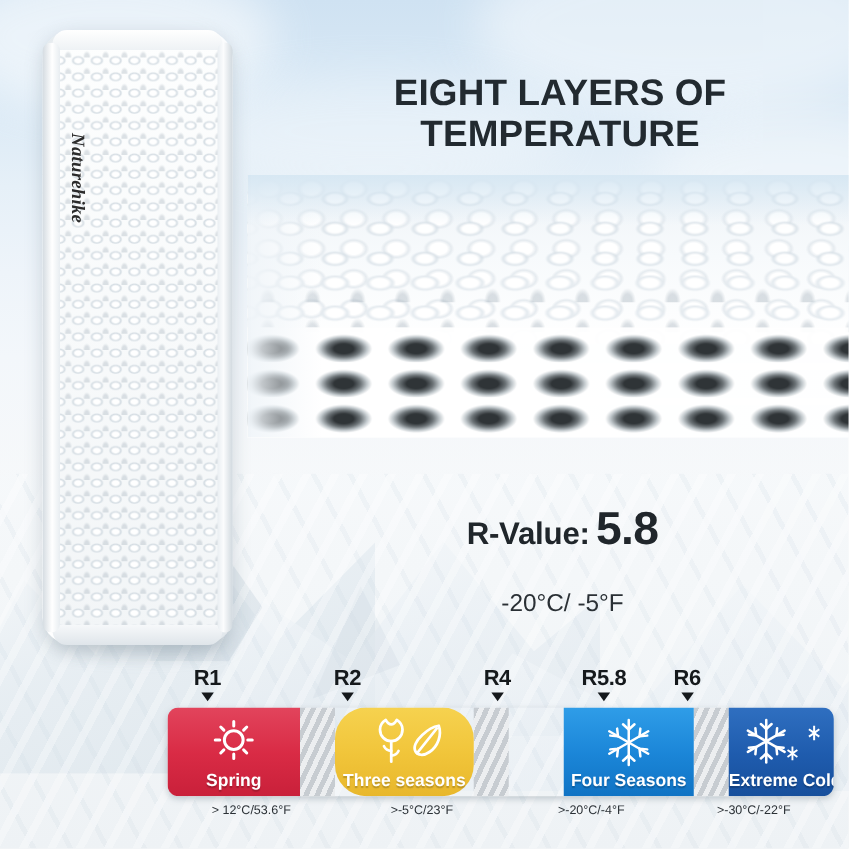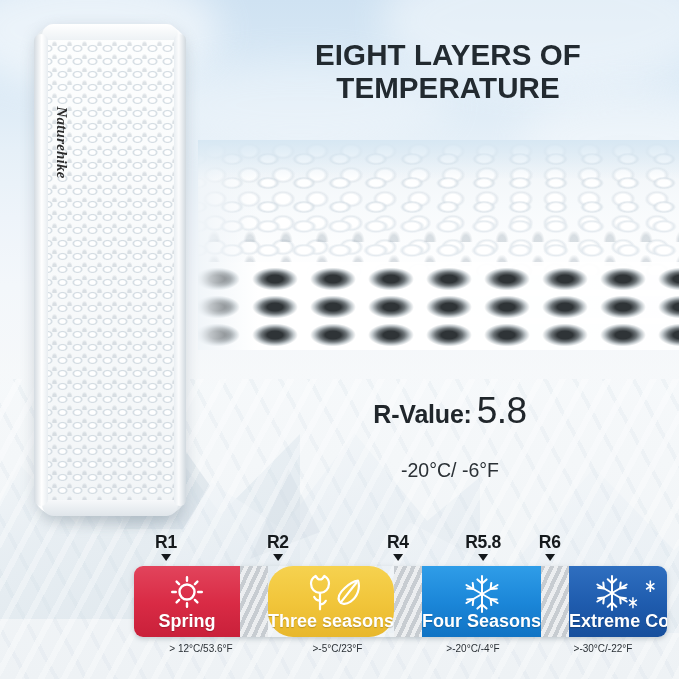--- a/index.html
+++ b/index.html
@@ -87,52 +87,52 @@
     background:linear-gradient(0deg,#dfe5ea,#f6f8fa);}
   .padshadow{position:absolute;left:8px;right:2px;bottom:-8px;height:20px;border-radius:50%;
     background:rgba(130,146,158,.28);filter:blur(7px);}
   #logo{position:absolute;left:18px;top:78px;width:18px;height:80px;
     display:flex;align-items:center;justify-content:center;}
   #logo span{display:block;transform:rotate(90deg);white-space:nowrap;
     font-family:"Liberation Serif",serif;font-style:italic;font-weight:700;
     font-size:15px;color:#2b2b2b;letter-spacing:.2px;}
 
   
-  #headline{position:absolute;left:226px;top:38px;width:444px;
+  #headline{position:absolute;left:226px;top:58px;width:444px;
     font-weight:700;font-size:29.5px;line-height:1.13;color:#222a30;
     letter-spacing:.1px;text-align:center;}
   #headline .l2{display:block;}
 
   
-  #rblock{position:absolute;left:228px;top:392px;width:444px;text-align:center;color:#20262b;}
+  #rblock{position:absolute;left:228px;top:404px;width:444px;text-align:center;color:#20262b;}
   #rvline{display:flex;align-items:baseline;justify-content:center;gap:5px;}
   #rvlabel{font-size:25px;font-weight:700;letter-spacing:-.2px;}
-  #rvnum{font-size:37px;font-weight:400;letter-spacing:-.5px;line-height:1;}
+  #rvnum{font-size:37px;font-weight:700;letter-spacing:-.5px;line-height:1;}
   #rvsub{margin-top:6px;font-size:19.5px;font-weight:400;line-height:1.22;color:#2a3035;}
 
   
   #scale{position:absolute;left:134px;top:534px;width:533px;}
   #markers{position:relative;height:32px;}
   .marker{position:absolute;top:0;transform:translateX(-50%);text-align:center;}
   .marker .mlab{font-size:17.5px;font-weight:700;color:#15191c;line-height:1;letter-spacing:-.3px;}
   .marker .mtri{margin:2px auto 0;width:0;height:0;
     border-left:5.5px solid transparent;border-right:5.5px solid transparent;border-top:7px solid #15191c;}
 
   #bar{position:relative;display:flex;height:71px;border-radius:9px;overflow:hidden;
     box-shadow:0 2px 5px rgba(110,125,138,.35);}
   .seg{position:relative;display:flex;flex-direction:column;align-items:center;justify-content:flex-end;
     padding-bottom:5px;box-sizing:border-box;}
   .seg .segicon{position:absolute;top:7px;left:50%;transform:translateX(-50%);}
-  .seg .seglab{position:relative;font-size:18px;font-weight:700;color:#ffffff;
+  .seg .seglab{position:relative;font-size:14px;font-weight:700;color:#ffffff;
     text-shadow:0 1px 1px rgba(0,0,0,.22);white-space:nowrap;}
   .gap{flex:0 0 28px;
     background:repeating-linear-gradient(115deg,#c7ccd1 0 4px,#eceef0 4px 8px);}
   .s-spring{flex:0 0 106px;background:linear-gradient(180deg,#e2445c 0%,#d92b45 52%,#c9203a 100%);}
   .s-three{flex:0 0 111px;background:linear-gradient(180deg,#f6d24f 0%,#f1c53a 52%,#e8b72c 100%);border-radius:25px;}
-  .s-four{flex:0 0 104px;background:linear-gradient(180deg,#2f9de8 0%,#1b86d8 52%,#1073c4 100%);}
+  .s-four{flex:0 0 104px;background:linear-gradient(180deg,#2f9de8 0%,#1b86d8 52%,#1073c4 100%);margin-left:44px;}
   .s-extreme{flex:1 1 auto;background:linear-gradient(180deg,#2f6fc0 0%,#1f5cae 52%,#174f9c 100%);}
   .s-three .seglab{color:#ffffff;}
 
   #ranges{display:flex;margin-top:6px;}
   .range{text-align:center;font-size:10px;color:#2b3136;white-space:nowrap;}
   .r-a{flex:0 0 134px;}
   .r-b{flex:0 0 139px;}
   .r-c{flex:0 0 132px;}
   .r-d{flex:1 1 auto;}
 </style>
@@ -187,21 +187,21 @@
     <span class="l1">EIGHT LAYERS OF TEMPERATURE</span>
   </div>
 
   <div id="rblock">
     <div id="rvline">
       <span id="rvlabel">R-Value:</span>
       <span id="rvnum">5.8</span>
     </div>
     <div id="rvsub">
       <br>
-      <span>-20°C/ -6°F</span>
+      <span>-20°C/ -5°F</span>
     </div>
   </div>
 
   <div id="scale">
 
     <div id="markers">
       <div class="marker" style="left:6.0%">
         <div class="mlab">R1</div>
         <div class="mtri"></div>
       </div>

